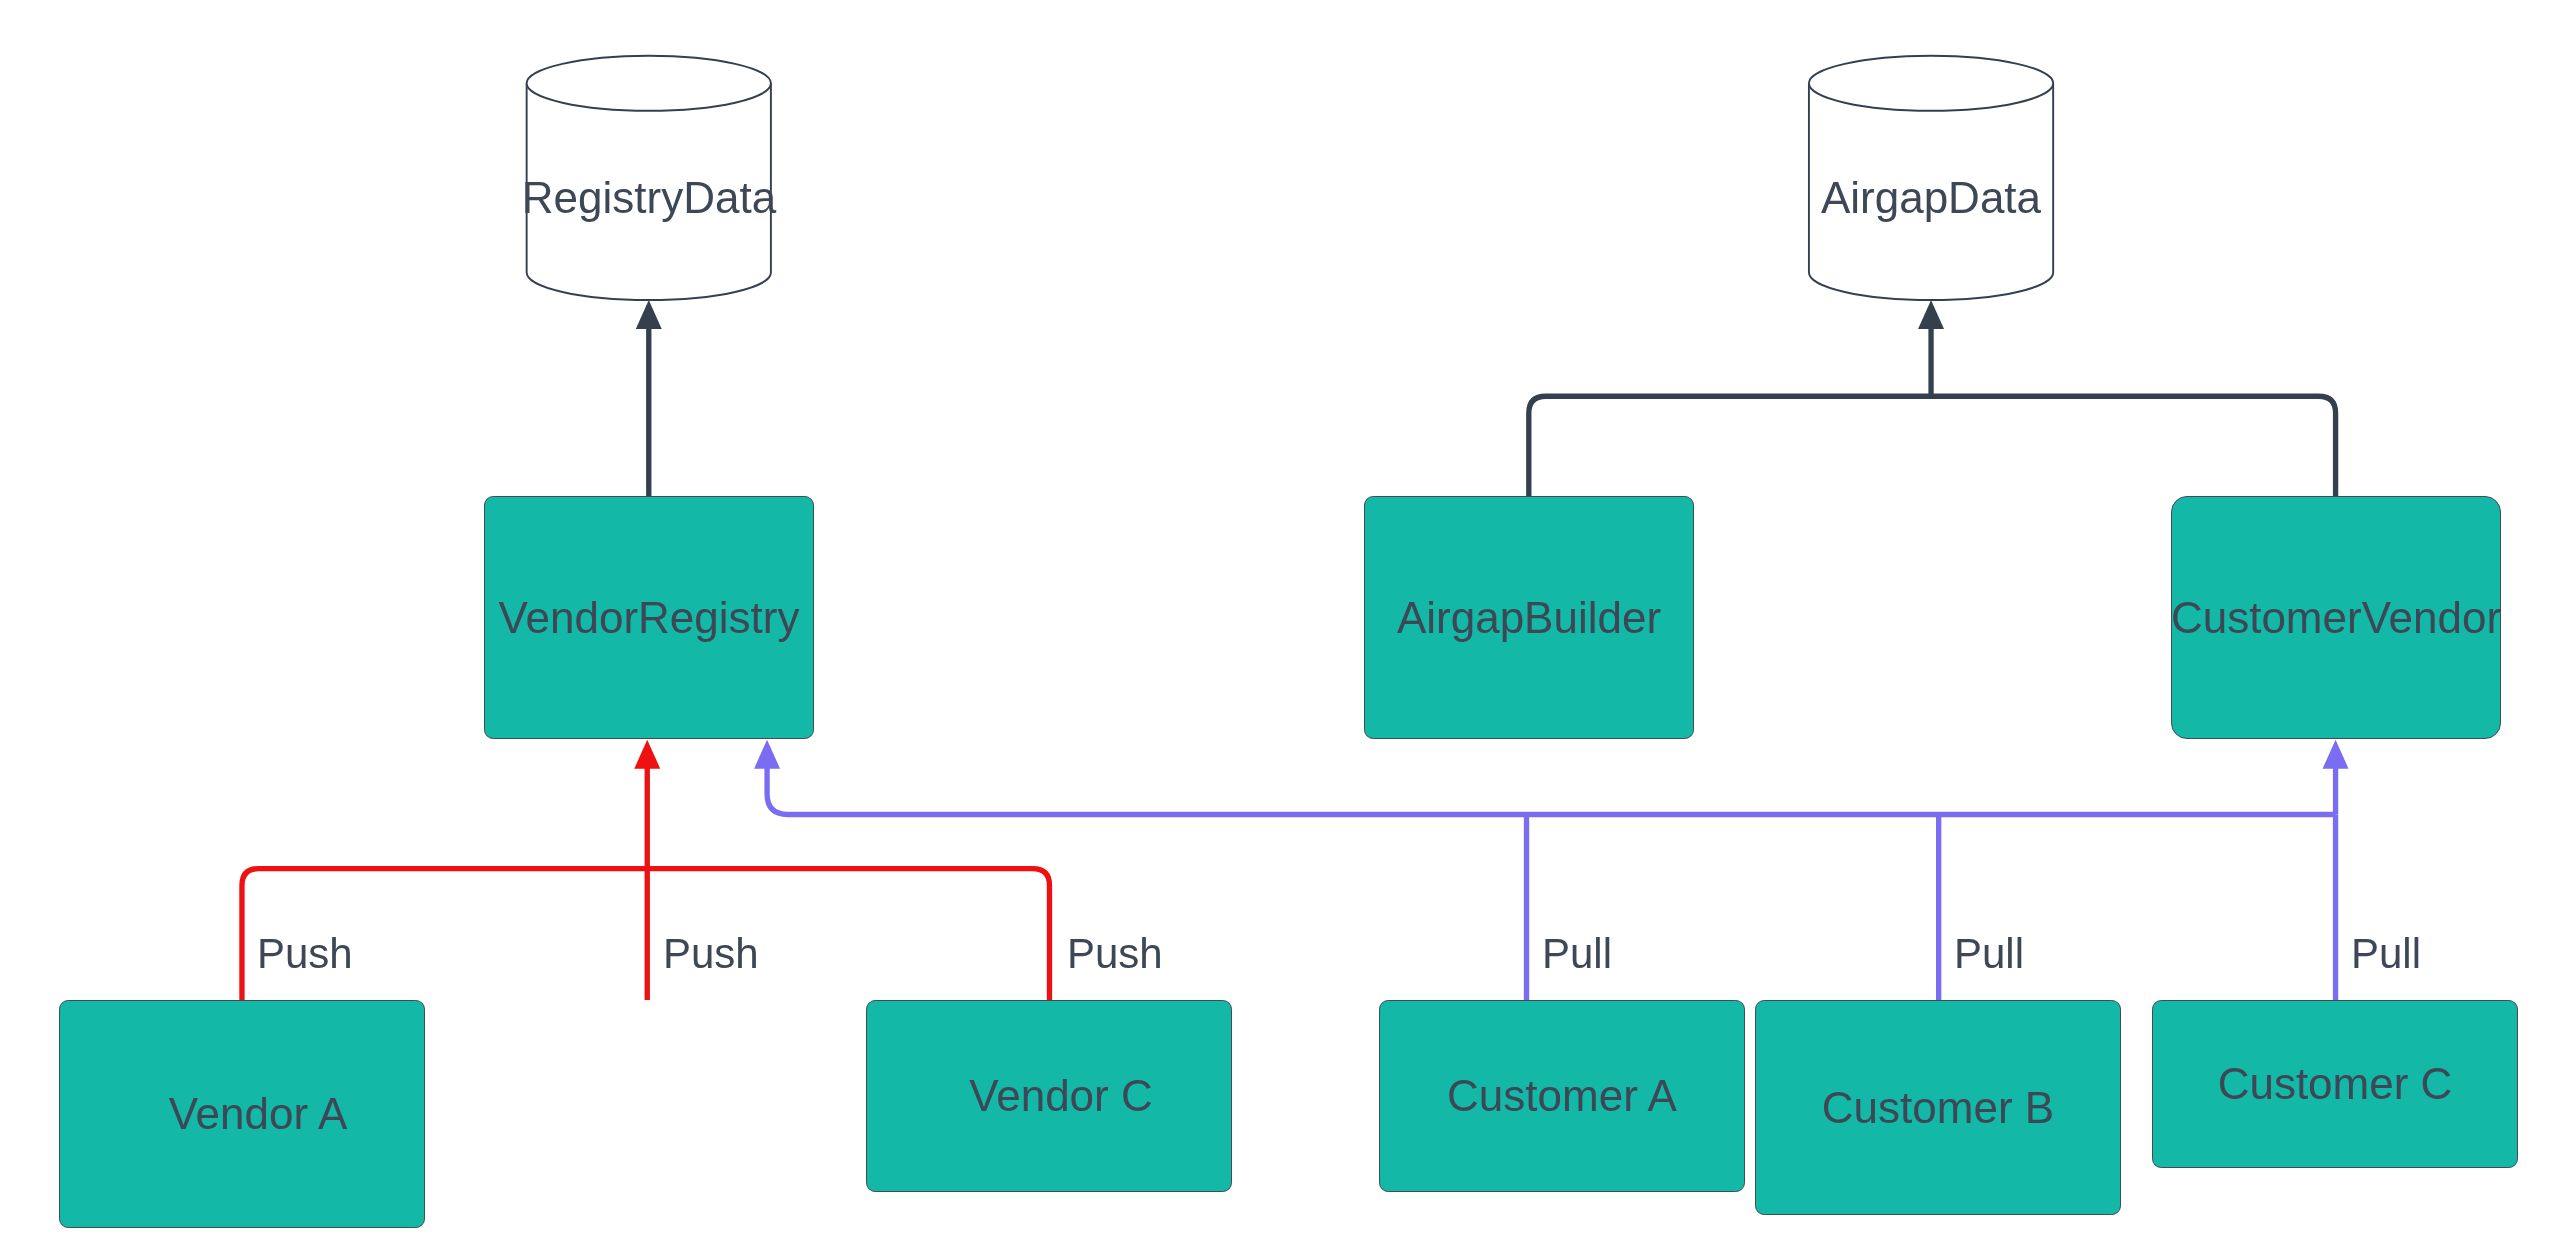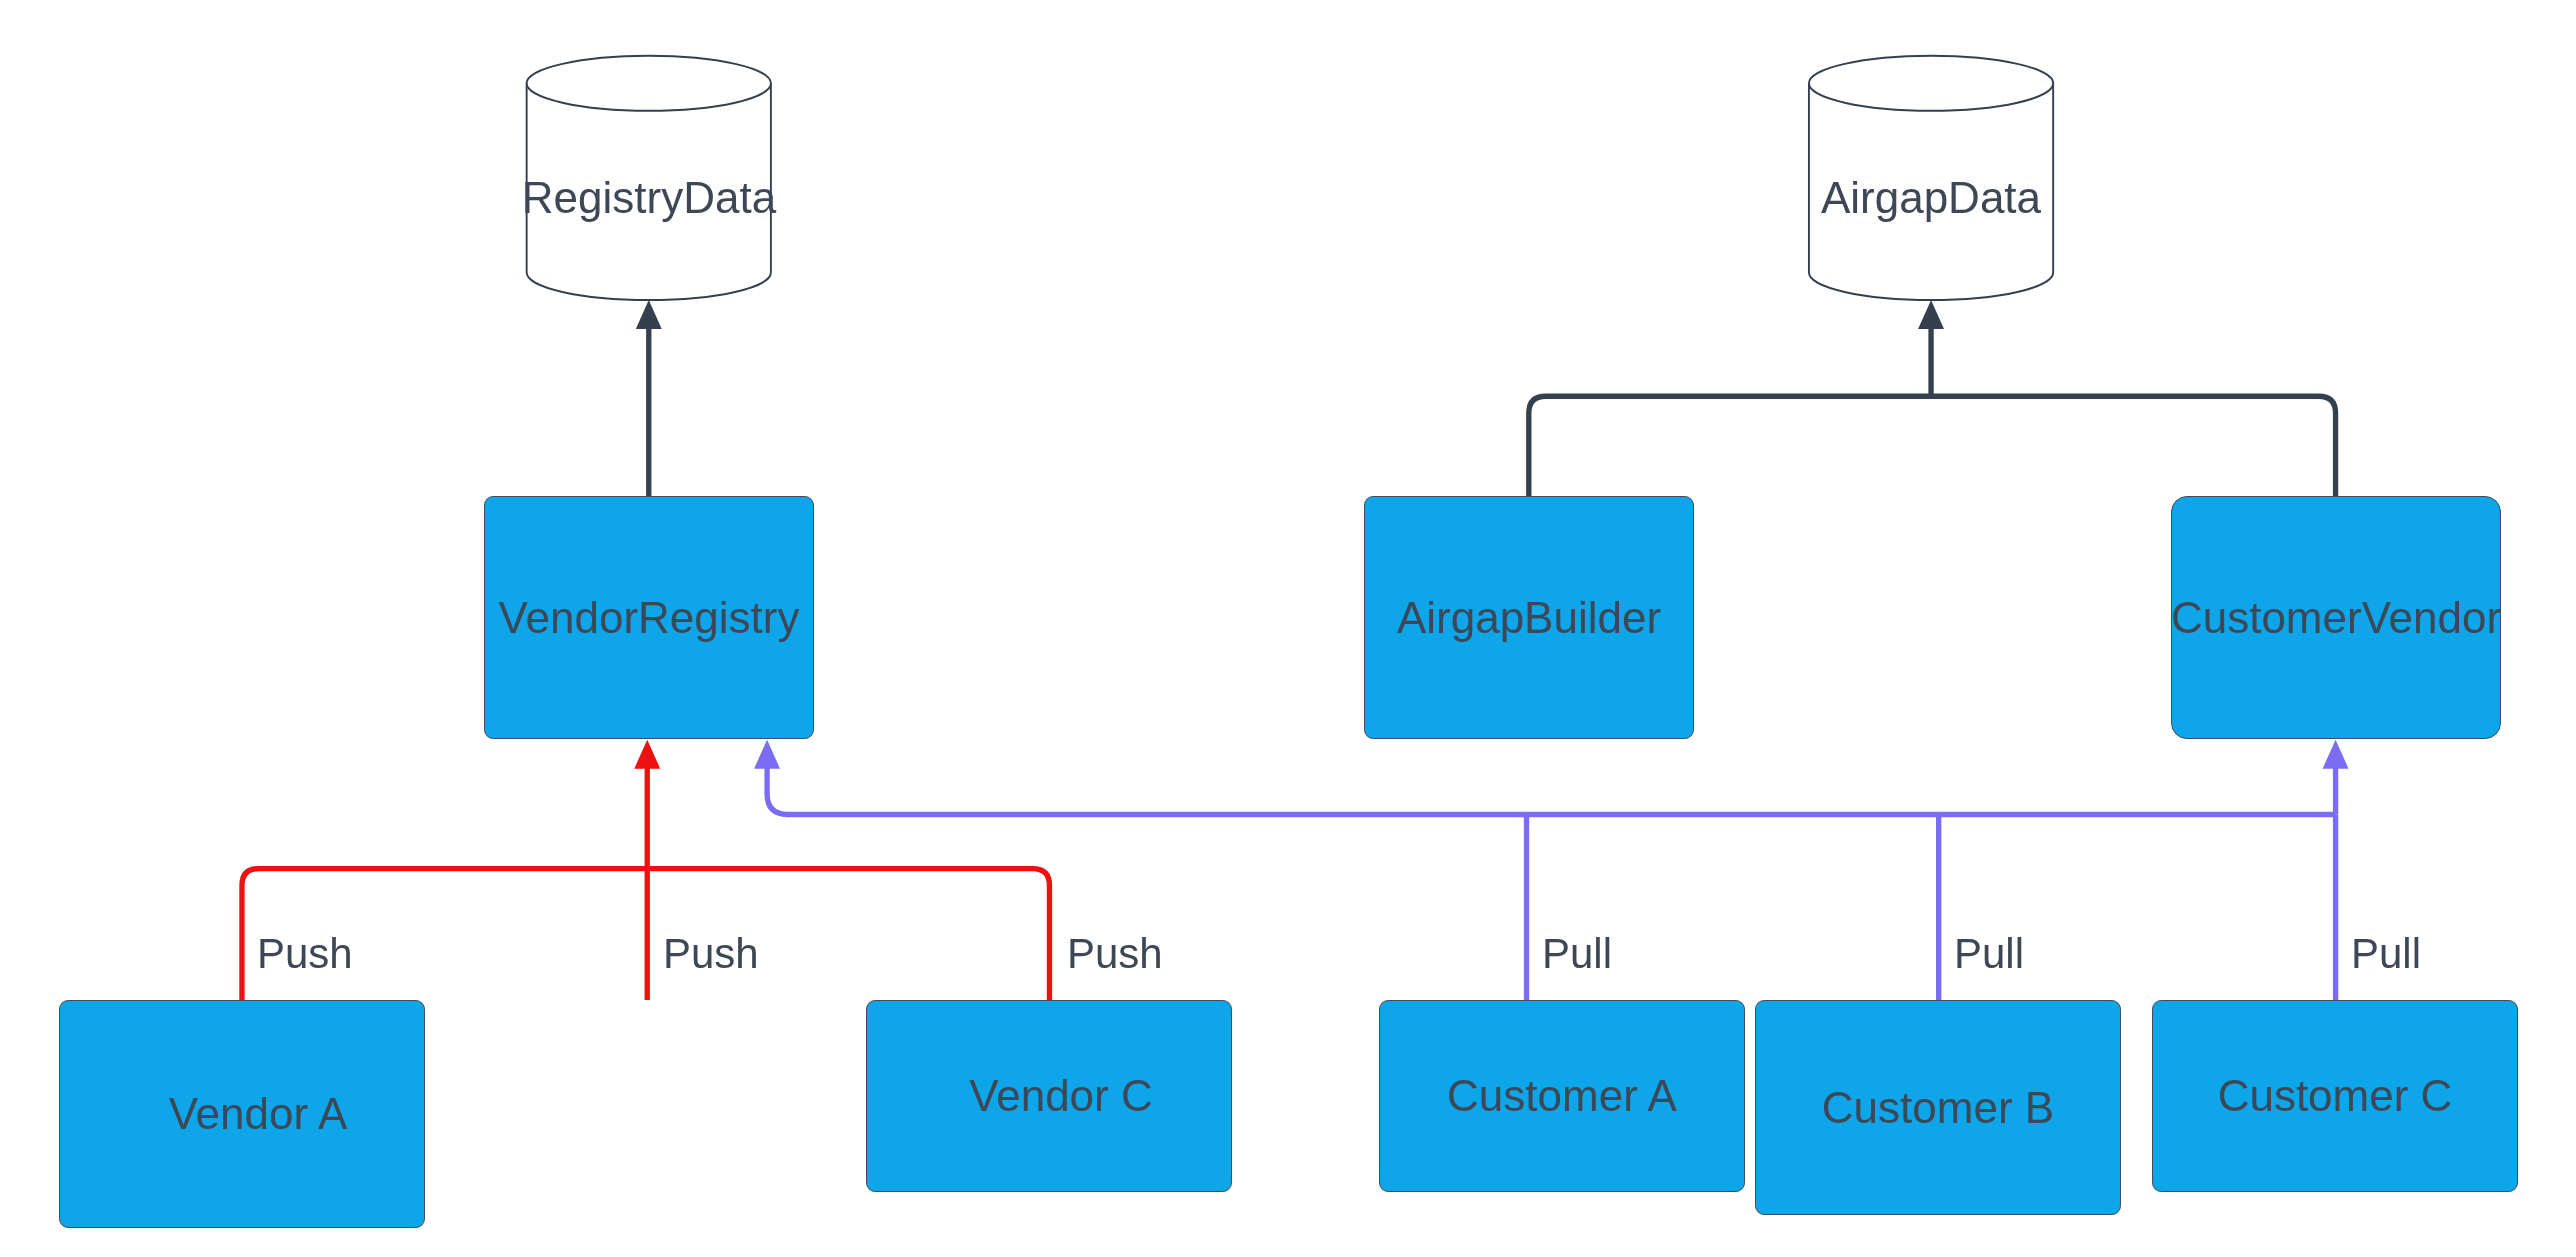--- a/index.html
+++ b/index.html
@@ -49,21 +49,21 @@
     display: flex;
     flex-direction: row;
     align-items: center;
     justify-content: center;
     text-align: center;
     color: var(--text);
     font-size: 44px;
     line-height: 58px;
   }
   .node.box {
-    background: #0ea5e9;
+    background: #14b8a6;
     border: 1.9px solid #414c5a;
     border-radius: 9.2px;
   }
   .node.cyl-label {
     background: transparent;
     pointer-events: none;
   }
   .edge-label {
     position: absolute;
     z-index: 3;
@@ -146,21 +146,21 @@
   </div>
 
   <div class="node box" style="left:1343px; top:1000px; width:366px; height:192px;margin-left:36px;">
     <span>Customer A</span>
   </div>
 
   <div class="node box" style="left:1755px; top:1000px; width:366px; height:215px;">
     <span>Customer B</span>
   </div>
 
-  <div class="node box" style="left:2152px; top:1000px; width:366px; height:192px;">
+  <div class="node box" style="left:2152px; top:1000px; width:366px; height:168px;">
     <span>Customer C</span>
   </div>
 
   <div class="edge-label" style="left:257px; top:932px;">Push</div>
   <div class="edge-label" style="left:663px; top:932px;">Push</div>
   <div class="edge-label" style="left:1067px; top:932px;">Push</div>
   <div class="edge-label" style="left:1542px; top:932px;">Pull</div>
   <div class="edge-label" style="left:1954px; top:932px;">Pull</div>
   <div class="edge-label" style="left:2351px; top:932px;">Pull</div>
 

